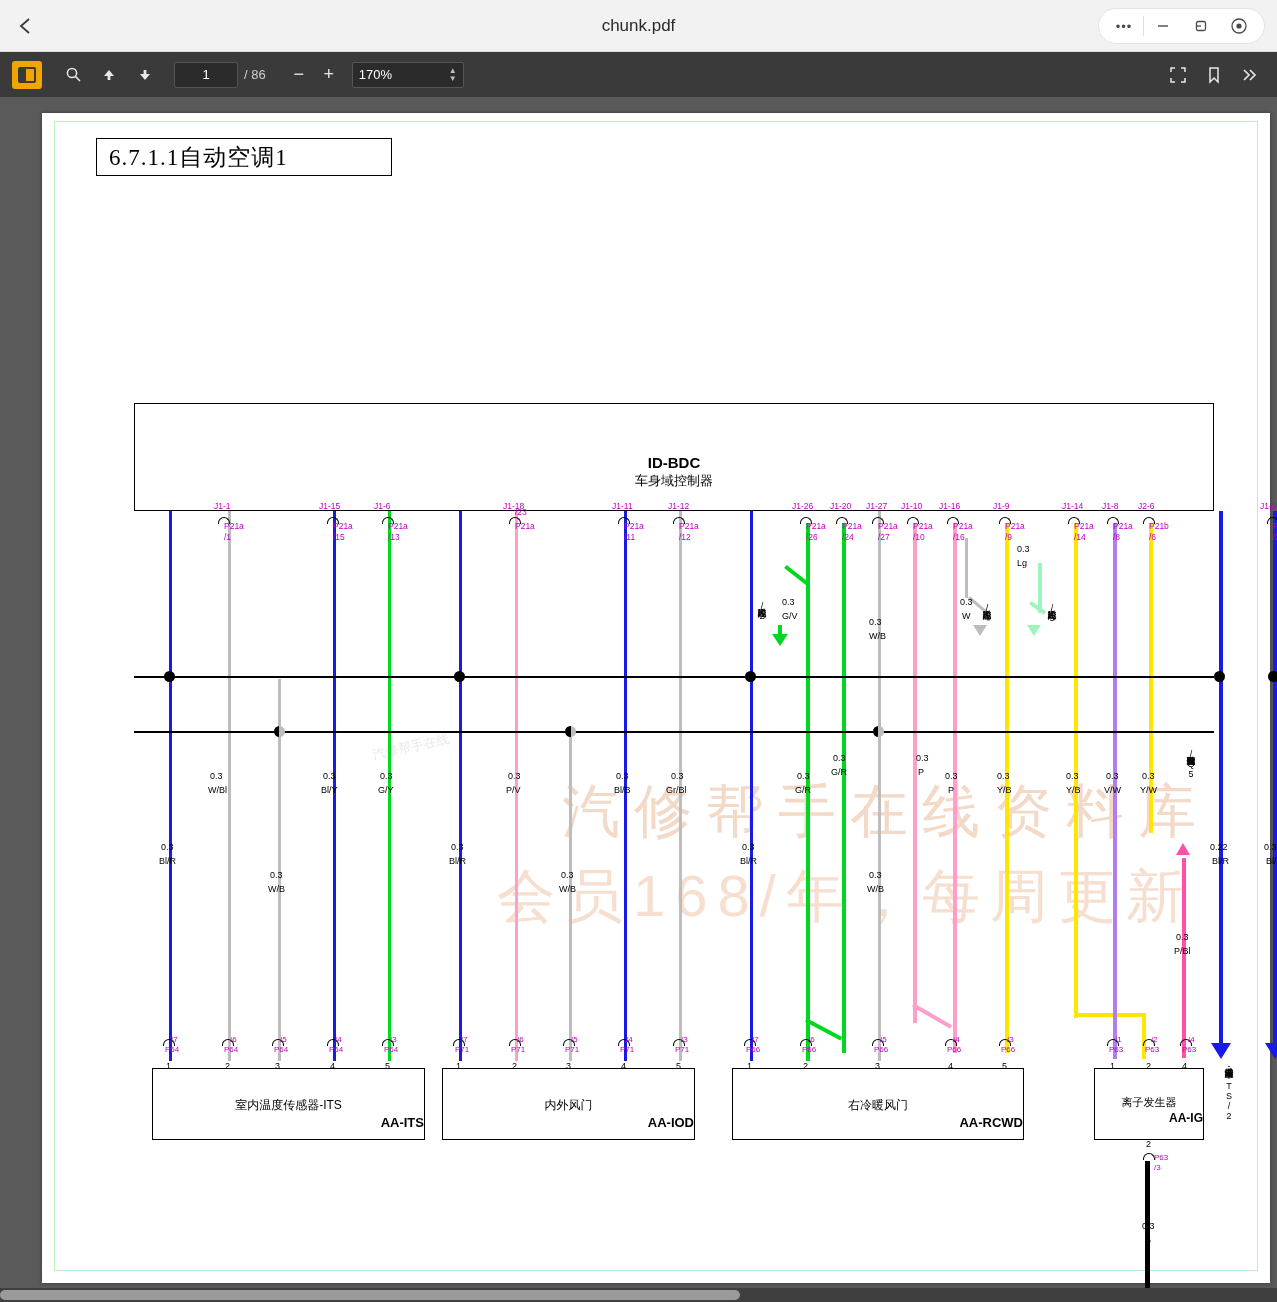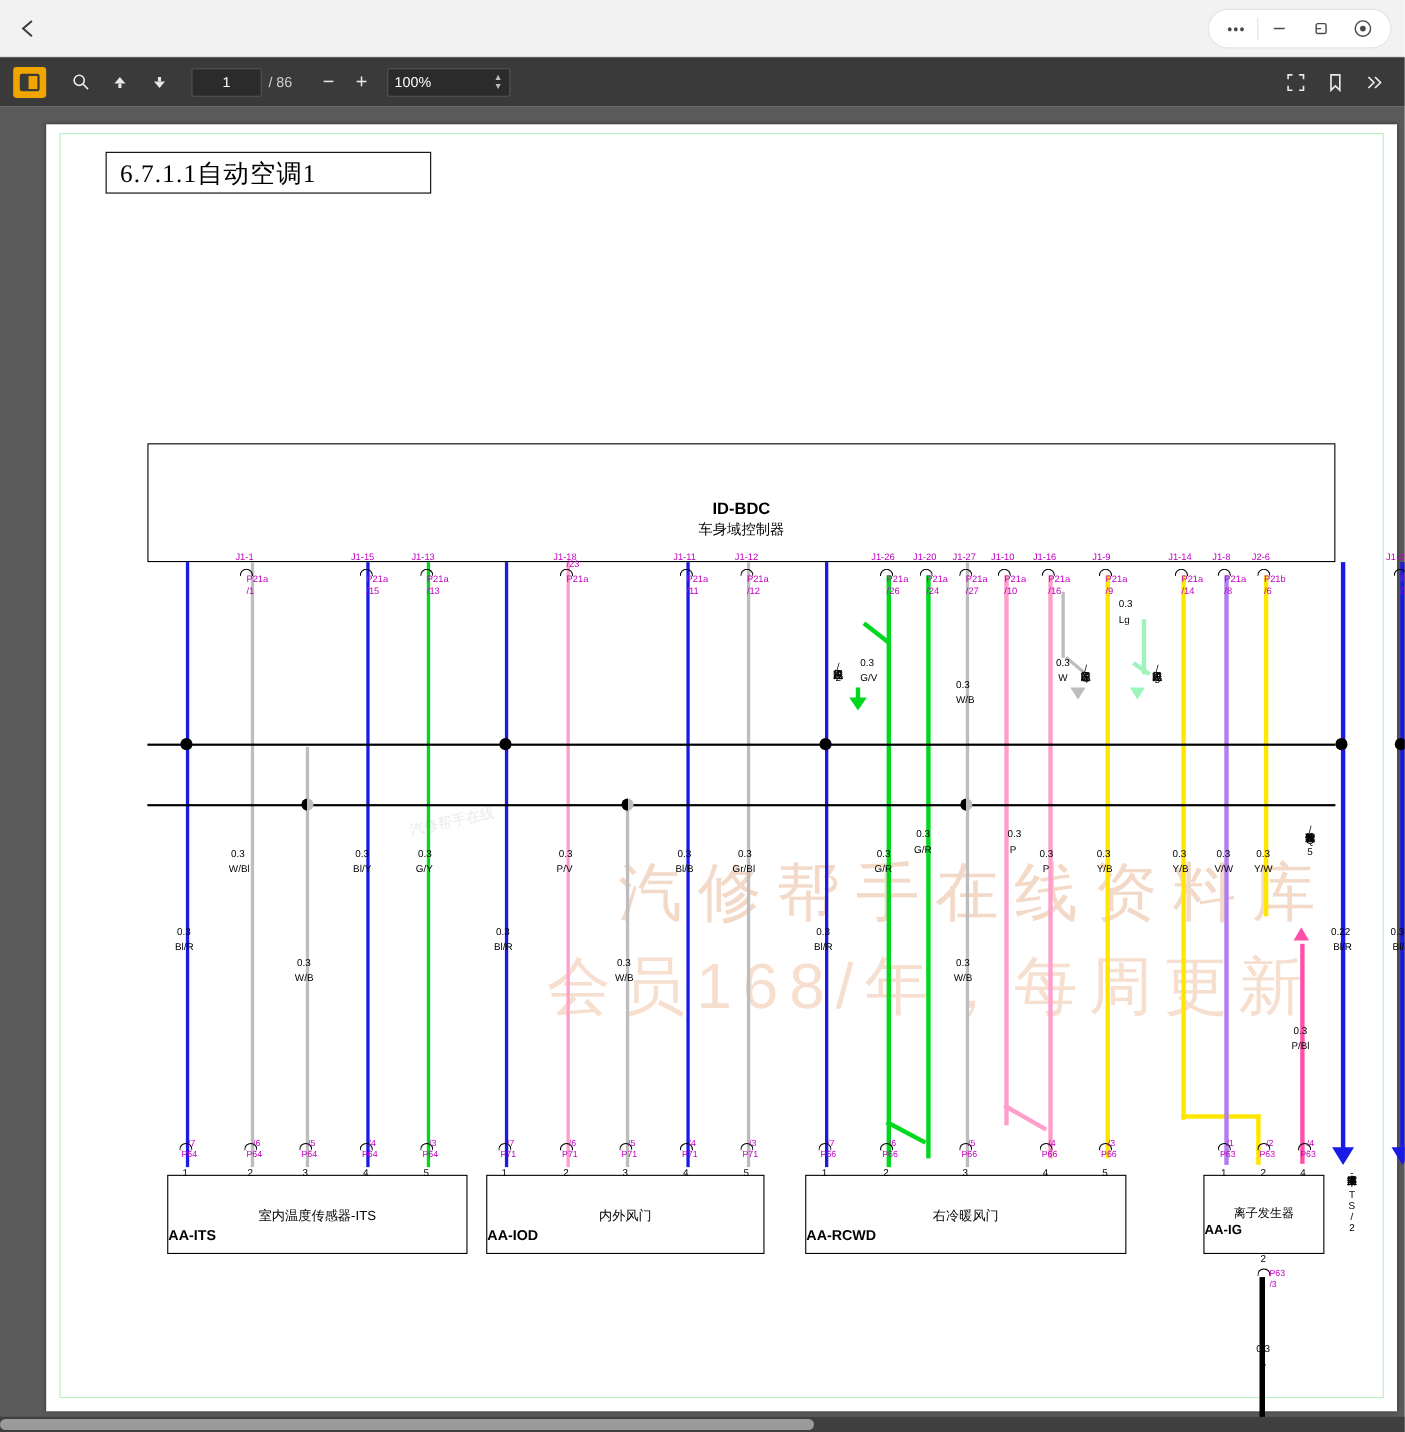--- a/index.html
+++ b/index.html
@@ -142,38 +142,39 @@
   .w { position:absolute; }
   .hline { position:absolute; height:2px; background:#000; }
   .node { position:absolute; width:11px; height:11px; border-radius:50%; background:#000; }
   .node-half {
     position:absolute; width:11px; height:11px; border-radius:50%;
     background:linear-gradient(to right,#000 50%, #bdbdbd 50%);
   }
   
   .cbox { position:absolute; border:1px solid #000; }
   .cbox .nm1 { position:absolute; left:0; right:0; top:28px; text-align:center; font-size:12px; }
-  .cbox .nm2 { position:absolute; left:0; right:0; top:46px; text-align:left; font-size:13px; font-weight:bold; }
+  .cbox .nm2 { position:absolute; left:0; right:0; top:46px; text-align:right; font-size:13px; font-weight:bold; }
   .pin { position:absolute; font-size:9px; color:#000; }
   
   .arc {
     position:absolute; width:12px; height:7px;
     border:1.3px solid #000; border-bottom:none;
     border-radius:7px 7px 0 0;
   }
 </style>
 </head>
 <body>
 
 <div class="titlebar">
   <div class="back-btn">
     <svg width="20" height="20" viewBox="0 0 20 20">
       <polyline points="13,3 5,10 13,17" fill="none" stroke="#3a3a3a" stroke-width="1.8"></polyline>
     </svg>
   </div>
+  <div class="win-title">chunk.pdf</div>
   <div class="win-ctrls">
     <div class="wc">
       <span class="dots">•••</span>
     </div>
     <div class="wc-sep"></div>
     <div class="wc">
       <svg width="16" height="16" viewBox="0 0 16 16">
         <line x1="3" y1="8" x2="13" y2="8" stroke="#4a4a4a" stroke-width="1.4"></line>
       </svg>
     </div>
@@ -213,21 +214,21 @@
       <polygon points="8,13 13,7 3,7" fill="#e8e8e8"></polygon>
       <rect x="6.6" y="3" width="2.8" height="4" fill="#e8e8e8"></rect>
     </svg>
   </div>
   <input class="page-input" value="1" style="">
   <span class="page-total">/ 86</span>
   <div class="zoom-grp">
     <div class="zoom-btn">−</div>
     <div class="zoom-btn">+</div>
     <div class="zoom-select">
-      <span>100%</span>
+      <span>170%</span>
       <span class="arrows">▲<br>▼</span>
     </div>
   </div>
   <div class="tb-right">
     <div class="tb-btn">
       <svg width="18" height="18" viewBox="0 0 18 18">
         <polyline points="2,6 2,2 6,2" fill="none" stroke="#e8e8e8" stroke-width="1.5"></polyline>
         <polyline points="12,2 16,2 16,6" fill="none" stroke="#e8e8e8" stroke-width="1.5"></polyline>
         <polyline points="16,12 16,16 12,16" fill="none" stroke="#e8e8e8" stroke-width="1.5"></polyline>
         <polyline points="6,16 2,16 2,12" fill="none" stroke="#e8e8e8" stroke-width="1.5"></polyline>
@@ -350,21 +351,21 @@
         <div class="tm" style="left:172px;top:388px">J1-1</div>
         <div class="arc" style="left:176px;top:404px"></div>
         <div class="tm" style="left:182px;top:408px">P21a</div>
         <div class="tm" style="left:182px;top:419px">/1</div>
 
         <div class="tm" style="left:277px;top:388px">J1-15</div>
         <div class="arc" style="left:285px;top:404px"></div>
         <div class="tm" style="left:291px;top:408px">P21a</div>
         <div class="tm" style="left:291px;top:419px">/15</div>
 
-        <div class="tm" style="left:332px;top:388px">J1-13</div>
+        <div class="tm" style="left:332px;top:388px">J1-6</div>
         <div class="arc" style="left:340px;top:404px"></div>
         <div class="tm" style="left:346px;top:408px">P21a</div>
         <div class="tm" style="left:346px;top:419px">/13</div>
 
         <div class="tm" style="left:461px;top:388px">J1-18</div>
         <div class="arc" style="left:467px;top:404px"></div>
         <div class="tm" style="left:473px;top:408px">P21a</div>
         <div class="tm" style="left:473px;top:394px">/23</div>
 
         <div class="tm" style="left:570px;top:388px">J1-11</div>

